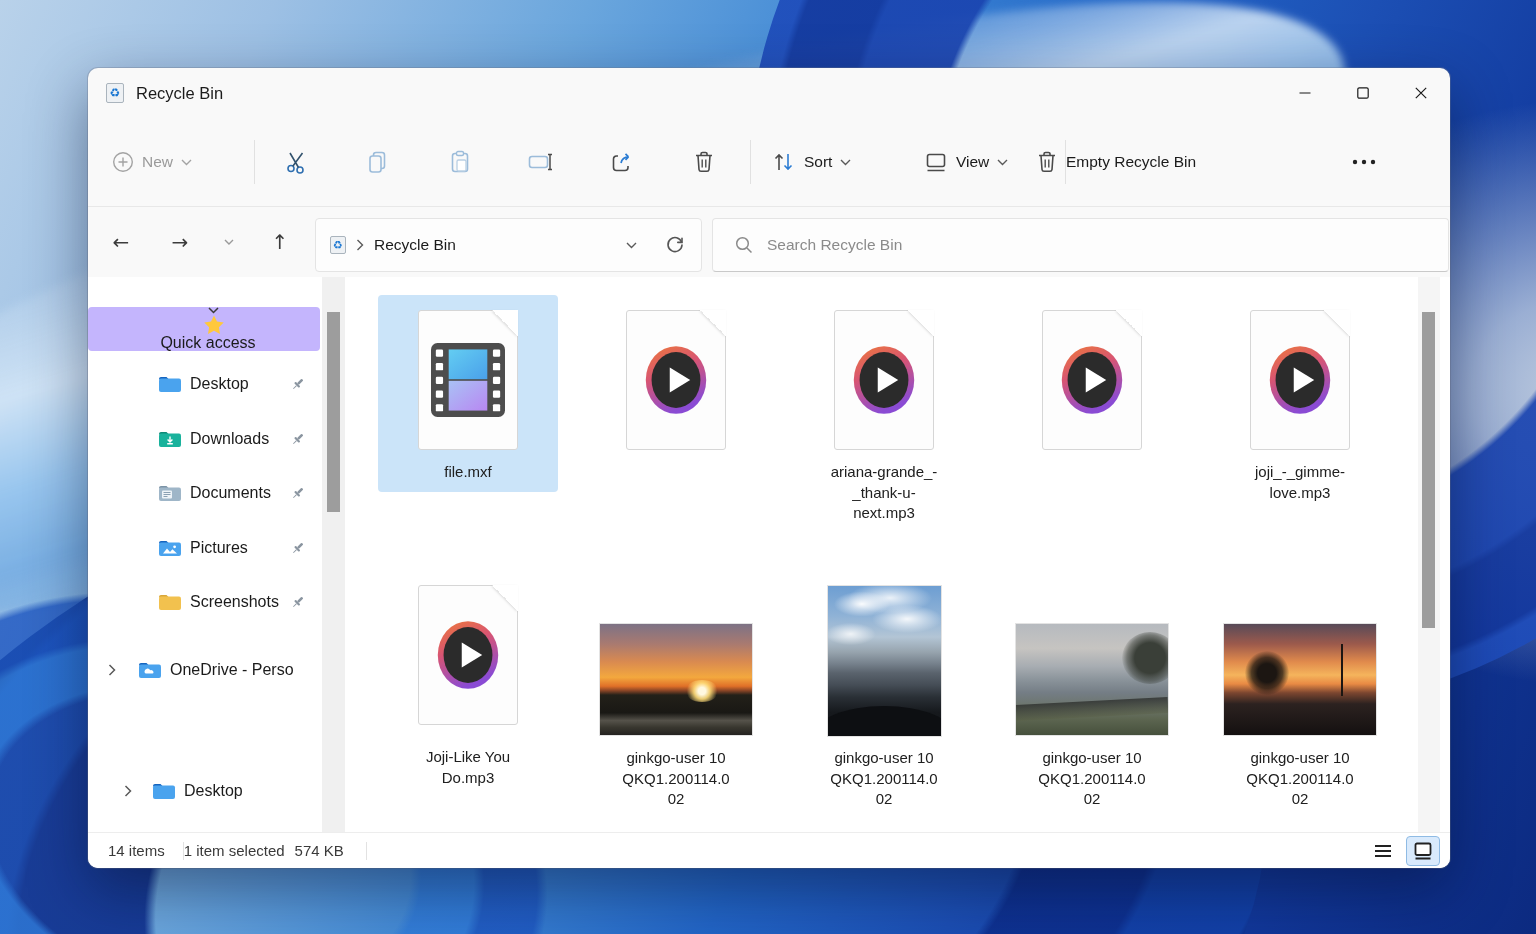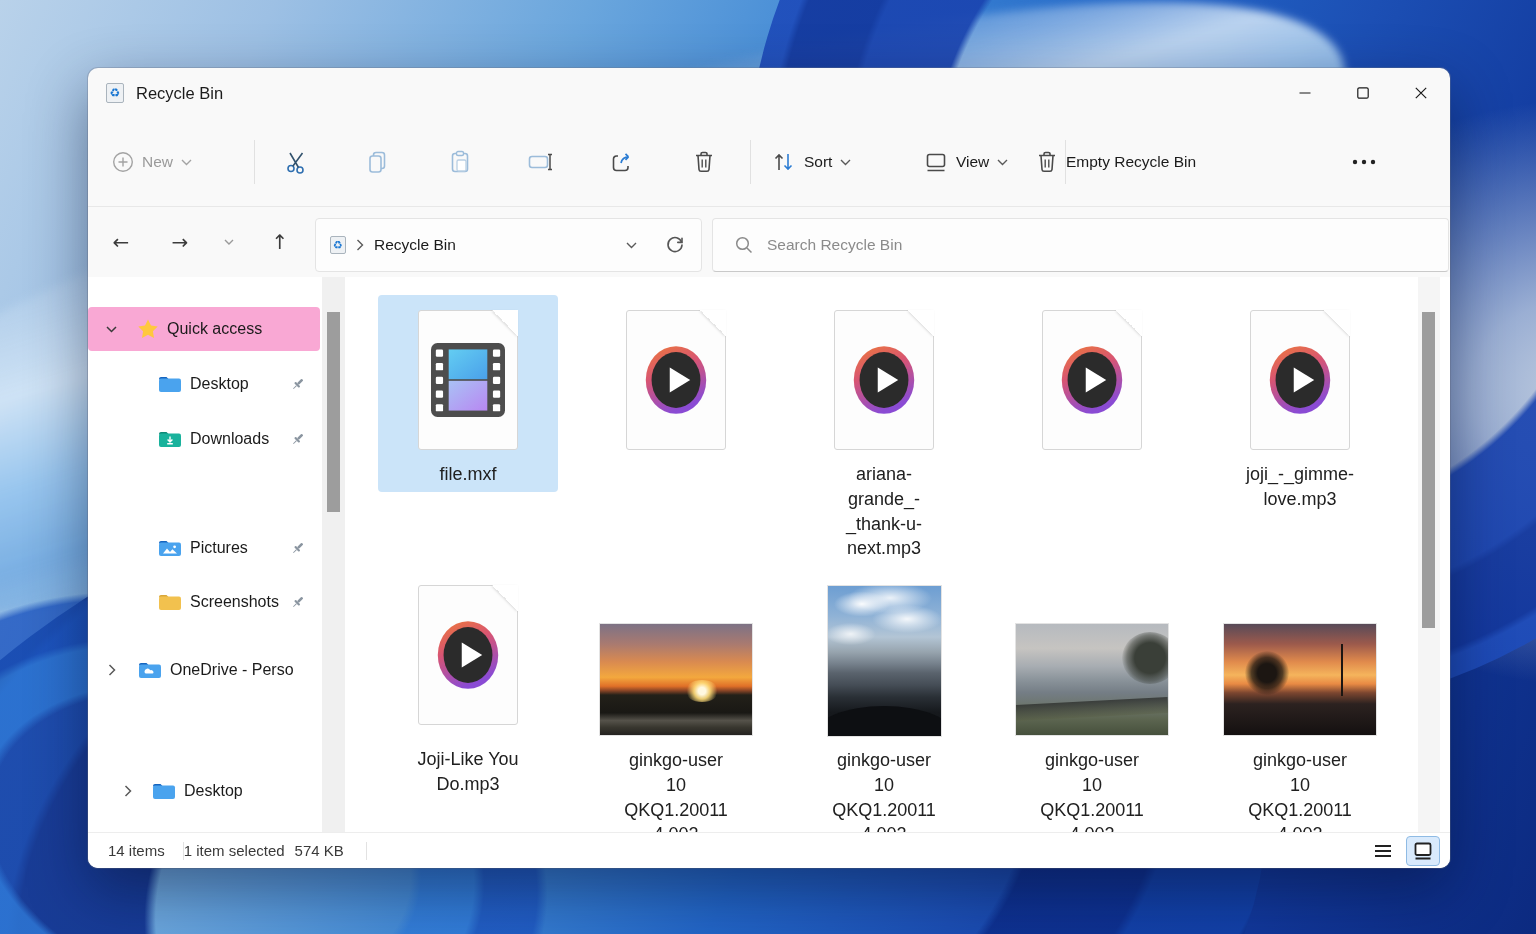--- a/index.html
+++ b/index.html
@@ -51,38 +51,38 @@
     display:flex; align-items:center; }
   .crumb { font-size:15.5px; color:#1b1b1b; margin-left:10px; }
   .sbox input { border:none; outline:none; background:transparent; font-size:15.5px; color:#1b1b1b; width:600px; margin-left:14px; font-family:"Liberation Sans",sans-serif; }
   .sbox input::placeholder { color:#8b8b8b; }
 
   
   .main { position:absolute; left:0; top:209px; width:100%; height:555px; background:#fff; }
   .sidebar { position:absolute; left:0; top:0; width:232px; height:100%; background:#fff; }
   .sbi { position:absolute; left:0; width:232px; height:44px; display:flex; align-items:center; font-size:16px; color:#1b1b1b; border-radius:4px; }
   .sbi .lbl { white-space:nowrap; overflow:hidden; }
-  .sbi.hl { background:#f9a8d4; }
+  .sbi.hl { background:#c4b5fd;flex-direction:column; }
   .pin { position:absolute; right:14px; top:14px; }
   .sb-scroll { position:absolute; left:234px; top:0; width:23px; height:100%; background:#f0f0f0; }
   .sb-thumb { position:absolute; left:5px; top:35px; width:13px; height:200px; background:#9d9d9d; }
   .content { position:absolute; left:257px; top:0; width:1070px; height:100%; background:#fff; }
   .c-scroll { position:absolute; left:1330px; top:0; width:22px; height:100%; background:#f5f5f5; }
   .c-thumb { position:absolute; left:4px; top:35px; width:13px; height:316px; background:#9d9d9d; }
 
   
   .tile { position:absolute; width:180px; display:flex; flex-direction:column; align-items:center; border-radius:4px; }
   .tile.sel { background:#cbe4f9; height:197px; }
   .doc { position:relative; width:100px; height:140px; background:#fdfdfd; border:1px solid #d6d6d6; border-radius:3px;
     display:flex; align-items:center; justify-content:center; }
   .doc .fold { position:absolute; right:-1px; top:-1px; width:0; height:0;
     border-left:26px solid transparent; border-top:26px solid #ececec; filter:drop-shadow(-1px 1px 1px rgba(0,0,0,.12)); }
   .doc .foldmask { position:absolute; right:-1px; top:-1px; width:26px; height:26px;
     background:linear-gradient(225deg, #fff 0 50%, transparent 50%); }
-  .flabel { margin-top:12px; width:112px; text-align:center; font-size:18px; line-height:1.38; color:#202020; overflow-wrap:break-word; }
+  .flabel { margin-top:12px; width:112px; text-align:center; font-size:15px; line-height:1.38; color:#202020; overflow-wrap:break-word; }
   .photo { border:1px solid #e3e3e3; }
   .ph-land { width:154px; height:113px; margin-top:38px; }
   .ph-port { width:115px; height:152px; margin-top:0; }
 
   
   .p-sunset1 { position:relative; overflow:hidden;
     background:linear-gradient(180deg,#7d7285 0%,#a97a70 18%,#d98a50 34%,#f3a83e 48%,#e07028 56%,#8a4526 60%,#232019 64%,#191814 80%,#55524a 87%,#39372f 93%,#242220 100%); }
   .p-sunset1 .sun { position:absolute; left:56%; top:50%; width:34px; height:22px; border-radius:50%;
     background:radial-gradient(circle,#fff8e0 0 18%, rgba(255,220,120,.9) 40%, rgba(255,160,60,0) 75%); }
   .p-road { position:relative; overflow:hidden;
@@ -340,20 +340,36 @@
         <span class="lbl" style="margin-left:8px">Downloads</span>
         <svg class="pin" width="16" height="16">
             <g transform="rotate(45 8 8)" fill="#8a95a0">
               <rect x="6.7" y="1.6" width="2.6" height="6.6" rx="1"></rect>
               <rect x="4.6" y="8" width="6.8" height="2.2" rx="1"></rect>
               <rect x="7.6" y="10.2" width="0.9" height="4.4"></rect>
             </g>
           </svg>
       </div>
 
+      <div class="sbi" style="top:194px">
+        <svg width="24" height="20" style="margin-left:70px">
+          <path d="M1 5q0-2 2-2h5.5L11 5.4H1Z" fill="#7b93a6"></path>
+            <rect x="1" y="4.6" width="22" height="13.4" rx="2" fill="#9fb6c8"></rect>
+          <rect x="4" y="7.5" width="10" height="8" rx="1" fill="#eef3f7"></rect>
+            <path d="M5.5 9.5h7M5.5 11.5h7M5.5 13.5h4" stroke="#8aa0b2" stroke-width="1"></path>
+          </svg>
+        <span class="lbl" style="margin-left:8px">Documents</span>
+        <svg class="pin" width="16" height="16">
+            <g transform="rotate(45 8 8)" fill="#8a95a0">
+              <rect x="6.7" y="1.6" width="2.6" height="6.6" rx="1"></rect>
+              <rect x="4.6" y="8" width="6.8" height="2.2" rx="1"></rect>
+              <rect x="7.6" y="10.2" width="0.9" height="4.4"></rect>
+            </g>
+          </svg>
+      </div>
 
       <div class="sbi" style="top:249px">
         <svg width="24" height="20" style="margin-left:70px">
           <path d="M1 5q0-2 2-2h5.5L11 5.4H1Z" fill="#1565c0"></path>
             <rect x="1" y="4.6" width="22" height="13.4" rx="2" fill="#4aa3ee"></rect>
           <path d="M5 15.5l4-5 3 3.6 2.4-2.8 4.6 4.2z" fill="#fff"></path>
             <circle cx="16.6" cy="8.8" r="1.4" fill="#fff"></circle>
           </svg>
         <span class="lbl" style="margin-left:8px">Pictures</span>
         <svg class="pin" width="16" height="16">

